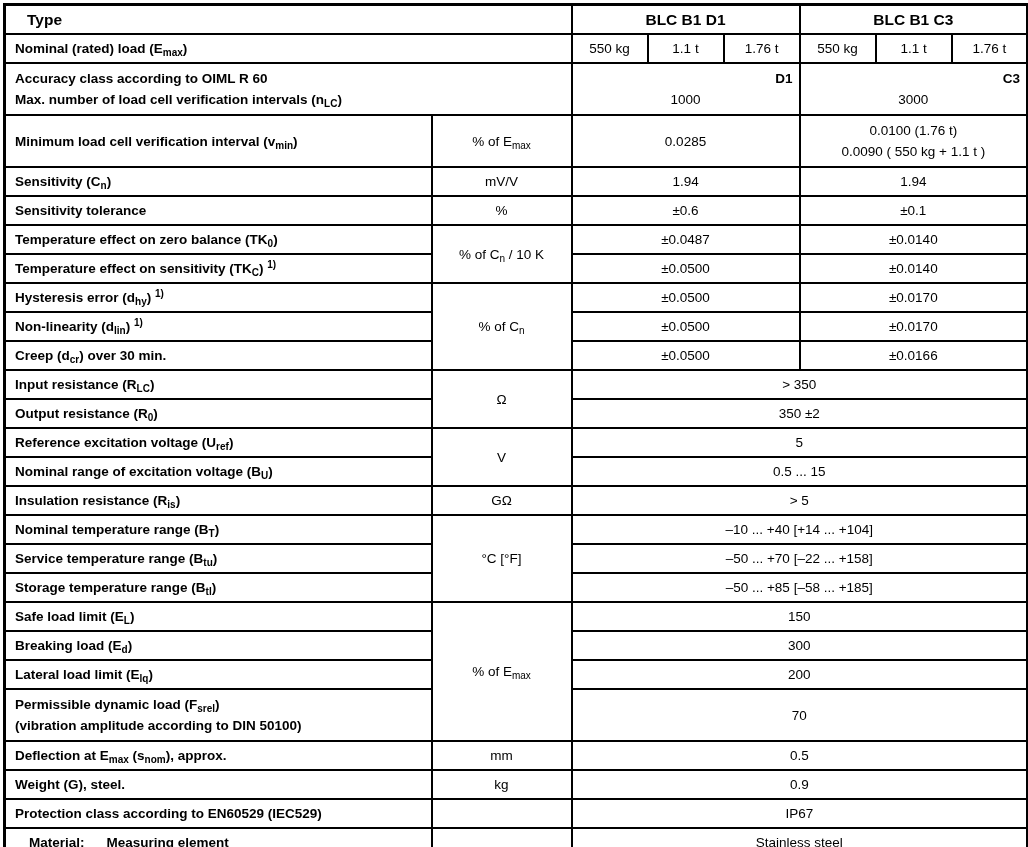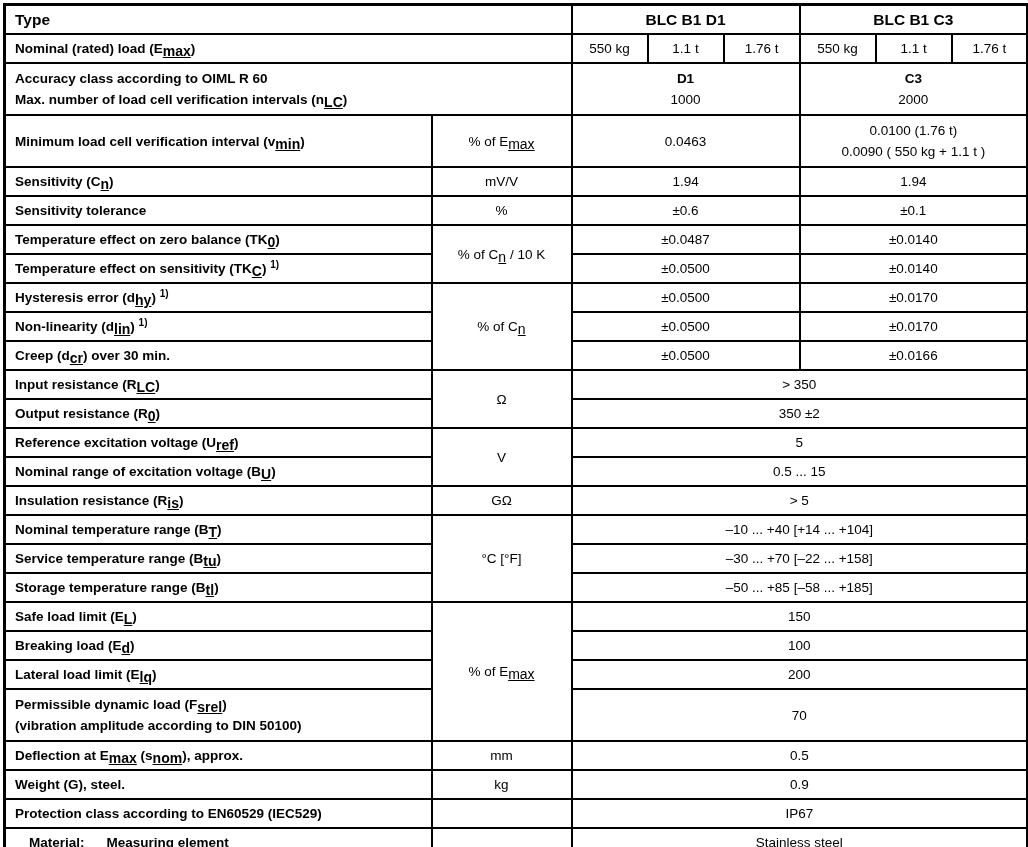--- a/index.html
+++ b/index.html
@@ -34,31 +34,30 @@
     text-align: left;
     font-weight: bold;
     padding-left: 9px;
   }
   td.hdr {
     font-weight: bold;
     font-size: 15.5px;
   }
   td.hdr-type {
     text-align: left;
-    padding-left: 9px;
+    padding-left: 21px;
   }
   .two-line div { line-height: 21px; }
-  .bold { font-weight: bold; }
+  .bold { font-weight: bold; text-align: right; }
   sub {
-    font-size: 14px;
+    font-size: 10px;
     line-height: 0;
     vertical-align: baseline;
     position: relative;
     top: 3px;
-    text-decoration: underline;
   }
   sup {
     font-size: 10px;
     line-height: 0;
     vertical-align: baseline;
     position: relative;
     top: -5px;
   }
   
   td.material-label {
@@ -107,28 +106,28 @@
     <td colspan="2" class="label two-line">
       <div>Accuracy class according to OIML R 60</div>
       <div>Max. number of load cell verification intervals (n<sub>LC</sub>)</div>
     </td>
     <td colspan="3" class="two-line">
       <div class="bold">D1</div>
       <div>1000</div>
     </td>
     <td colspan="3" class="two-line">
       <div class="bold">C3</div>
-      <div>2000</div>
+      <div>3000</div>
     </td>
   </tr>
 
   <tr>
     <td class="label">Minimum load cell verification interval (v<sub>min</sub>)</td>
     <td>% of E<sub>max</sub></td>
-    <td colspan="3">0.0463</td>
+    <td colspan="3">0.0285</td>
     <td colspan="3" class="two-line">
       <div>0.0100 (1.76 t)</div>
       <div>0.0090 ( 550 kg + 1.1 t )</div>
     </td>
   </tr>
 
   <tr>
     <td class="label">Sensitivity (C<sub>n</sub>)</td>
     <td>mV/V</td>
     <td colspan="3">1.94</td>
@@ -203,37 +202,37 @@
   </tr>
 
   <tr>
     <td class="label">Nominal temperature range (B<sub>T</sub>)</td>
     <td rowspan="3">°C [°F]</td>
     <td colspan="6">–10 ... +40 [+14 ... +104]</td>
   </tr>
 
   <tr>
     <td class="label">Service temperature range (B<sub>tu</sub>)</td>
-    <td colspan="6">–30 ... +70 [–22 ... +158]</td>
+    <td colspan="6">–50 ... +70 [–22 ... +158]</td>
   </tr>
 
   <tr>
     <td class="label">Storage temperature range (B<sub>tl</sub>)</td>
     <td colspan="6">–50 ... +85 [–58 ... +185]</td>
   </tr>
 
   <tr>
     <td class="label">Safe load limit (E<sub>L</sub>)</td>
     <td rowspan="4">% of E<sub>max</sub></td>
     <td colspan="6">150</td>
   </tr>
 
   <tr>
     <td class="label">Breaking load (E<sub>d</sub>)</td>
-    <td colspan="6">100</td>
+    <td colspan="6">300</td>
   </tr>
 
   <tr>
     <td class="label">Lateral load limit (E<sub>lq</sub>)</td>
     <td colspan="6">200</td>
   </tr>
 
   <tr>
     <td class="label two-line">
       <div>Permissible dynamic load (F<sub>srel</sub>)</div>

